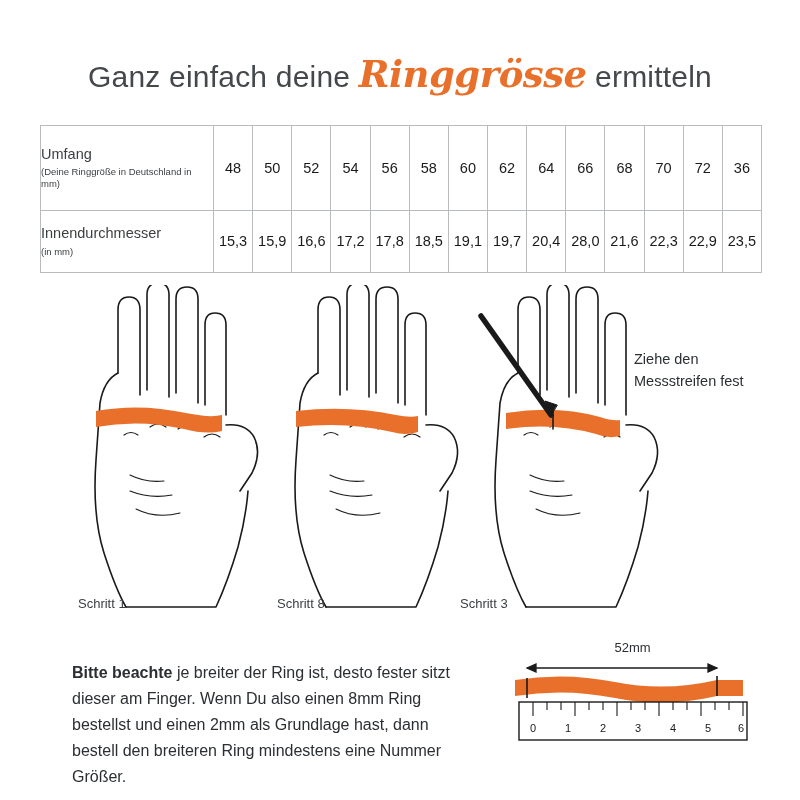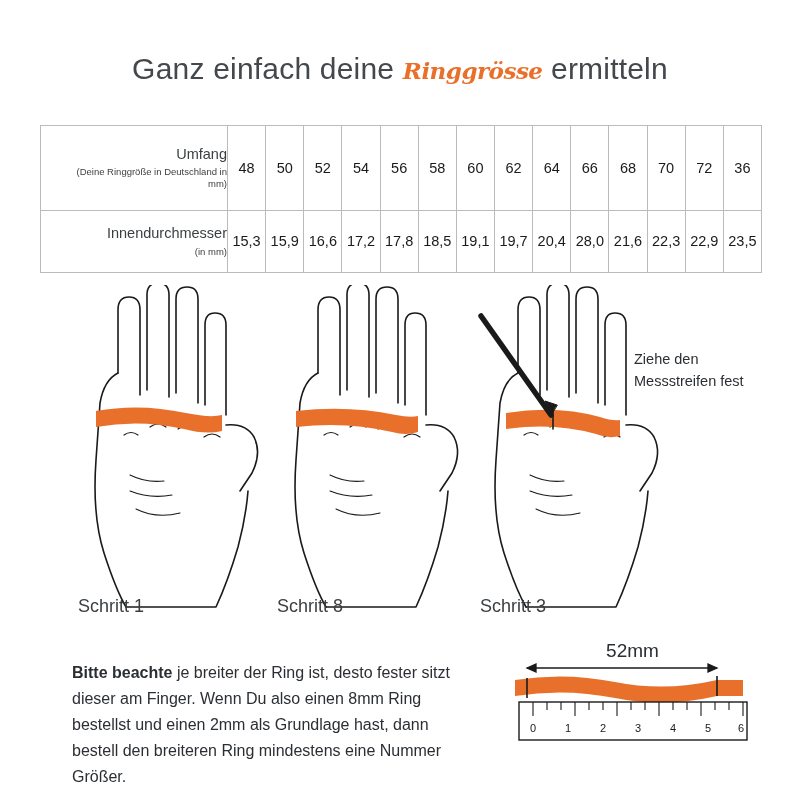--- a/index.html
+++ b/index.html
@@ -31,21 +31,21 @@
     font-size: 30px;
     color: #44484c;
     letter-spacing: 0.2px;
     white-space: nowrap;
   }
   .title .accent {
     color: #e8702a;
     font-family: "DejaVu Serif", serif;
     font-style: italic;
     font-weight: bold;
-    font-size: 23px;
+    font-size: 37px;
     letter-spacing: -0.5px;
   }
 
   
   .table-wrap {
     position: absolute;
     top: 125px;
     left: 40px;
     width: 722px;
     height: 148px;
@@ -59,22 +59,21 @@
   table.sizes td {
     border: 1px solid #b9bcbe;
     text-align: center;
     vertical-align: middle;
     font-size: 14.5px;
     font-weight: normal;
     color: #1a1a1a;
     padding: 0;
   }
   table.sizes td.rowhead {
-    text-align: right;
-    padding-left: 14px;
+    text-align: left;
     font-weight: normal;
     width: 172px;
   }
   .rowhead .rh-main {
     font-size: 14.5px;
     color: #3b3f42;
     display: block;
     line-height: 1.2;
   }
   .rowhead .rh-sub {
@@ -90,26 +89,26 @@
     position: absolute;
     top: 285px;
     left: 0;
     width: 800px;
     height: 340px;
   }
   .hand-svg { display: block; }
 
   .step-label {
     position: absolute;
-    font-size: 18px;
+    font-size: 13px;
     color: #3b3f42;
   }
   .step1 { left: 78px;  top: 596px; }
   .step2 { left: 277px; top: 596px; }
-  .step3 { left: 480px; top: 596px; }
+  .step3 { left: 460px; top: 596px; }
 
   .pull-note {
     position: absolute;
     left: 634px;
     top: 349px;
     width: 150px;
     font-size: 14.5px;
     line-height: 1.5;
     color: #2b2f33;
   }
@@ -133,21 +132,21 @@
     top: 640px;
     width: 255px;
     height: 105px;
   }
   .ruler-label {
     position: absolute;
     left: 0;
     top: 0;
     width: 255px;
     text-align: center;
-    font-size: 19px;
+    font-size: 13px;
     color: #2b2f33;
   }
 </style>
 </head>
 <body>
 
 <div class="page">
 
   <div class="title">
     <span>Ganz einfach deine </span><span class="accent">Ringgrösse</span><span> ermitteln</span>

